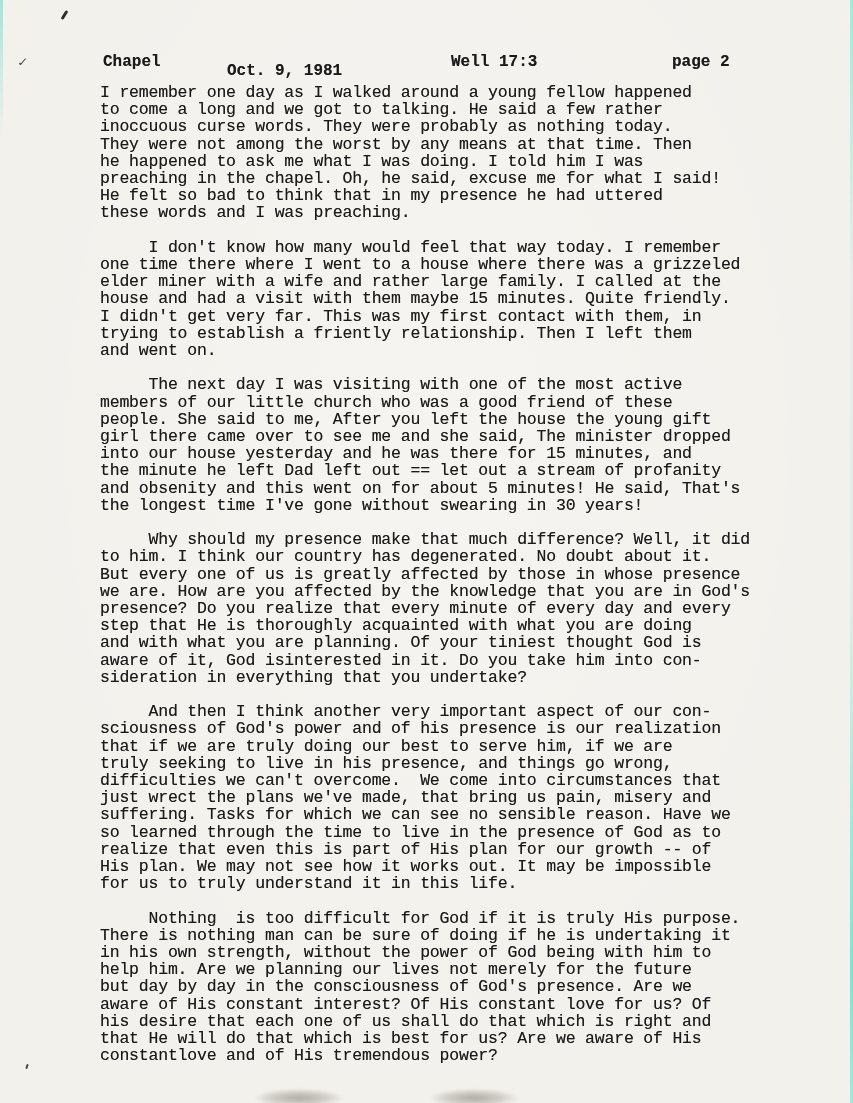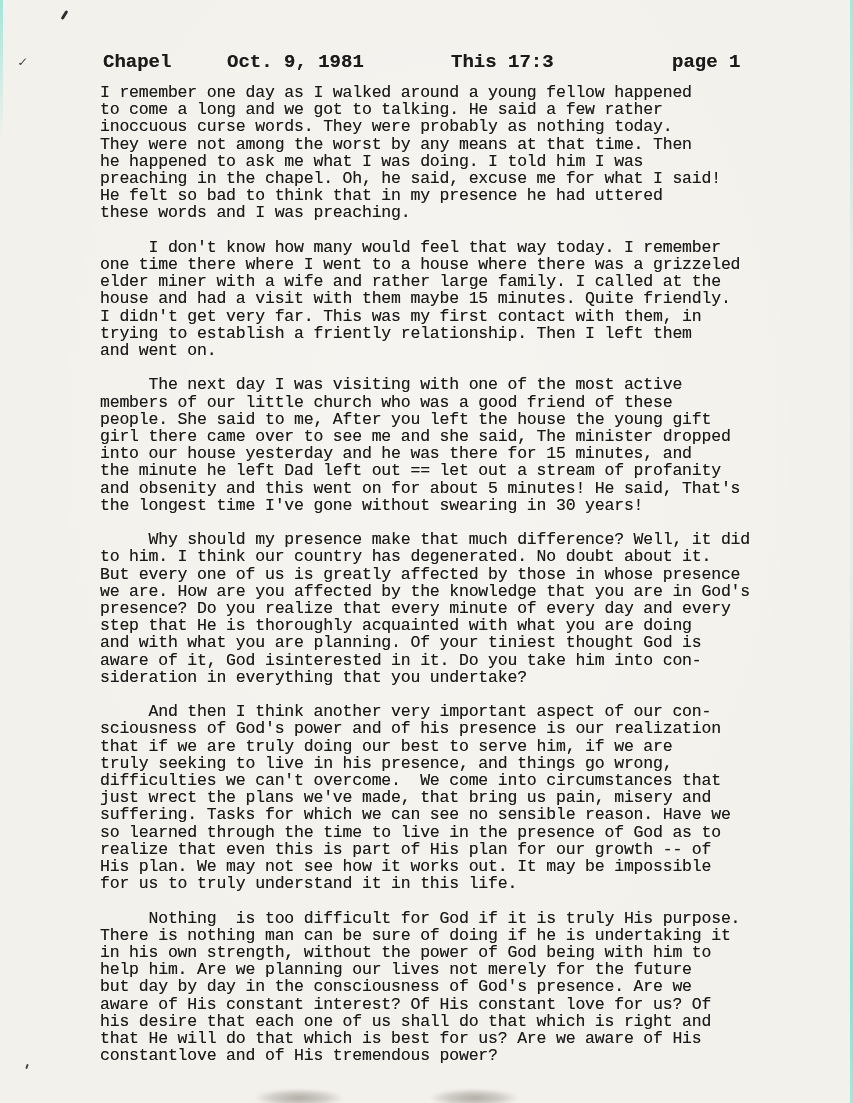--- a/index.html
+++ b/index.html
@@ -36,29 +36,29 @@
   .edge-left {
     position: absolute;
     left: 0; top: 0;
     width: 3px; height: 140px;
     background: linear-gradient(to bottom, rgba(110,220,205,0.60), rgba(110,220,205,0));
   }
   
   .hdr span {
     position: absolute;
     top: 54px;
-    font-size: 19px;
+    font-size: 16px;
     line-height: 17.2px;
     font-weight: 700;
     color: #1b1b1b;
     white-space: pre;
     text-shadow: 0 0 0.5px rgba(20,20,20,0.55);
   }
   .hdr-location { left: 103px; }
-  .hdr-date     { left: 227px; }
+  .hdr-date     { left: 227px; margin-top: 9px; }
   .hdr-verse    { left: 451px; }
   .hdr-page     { left: 672px; }
   
   .texts {
     position: absolute;
     left: 100px;
     top: 84px;
     width: 700px;
   }
   .texts p {
@@ -119,22 +119,22 @@
   <div class="edge-left"></div>
   <div class="edge-right"></div>
 
   <span class="mark-tick"></span>
   <span class="mark-check">✓</span>
   <span class="mark-speck"></span>
 
   <div class="hdr">
     <span class="hdr-location">Chapel</span>
     <span class="hdr-date">Oct. 9, 1981</span>
-    <span class="hdr-verse">This 17:3</span>
-    <span class="hdr-page">page 1</span>
+    <span class="hdr-verse">Well 17:3</span>
+    <span class="hdr-page">page 2</span>
   </div>
 
   <div class="texts">
     <p>I remember one day as I walked around a young fellow happened
 to come a long and we got to talking. He said a few rather
 inoccuous curse words. They were probably as nothing today.
 They were not among the worst by any means at that time. Then
 he happened to ask me what I was doing. I told him I was
 preaching in the chapel. Oh, he said, excuse me for what I said!
 He felt so bad to think that in my presence he had uttered

